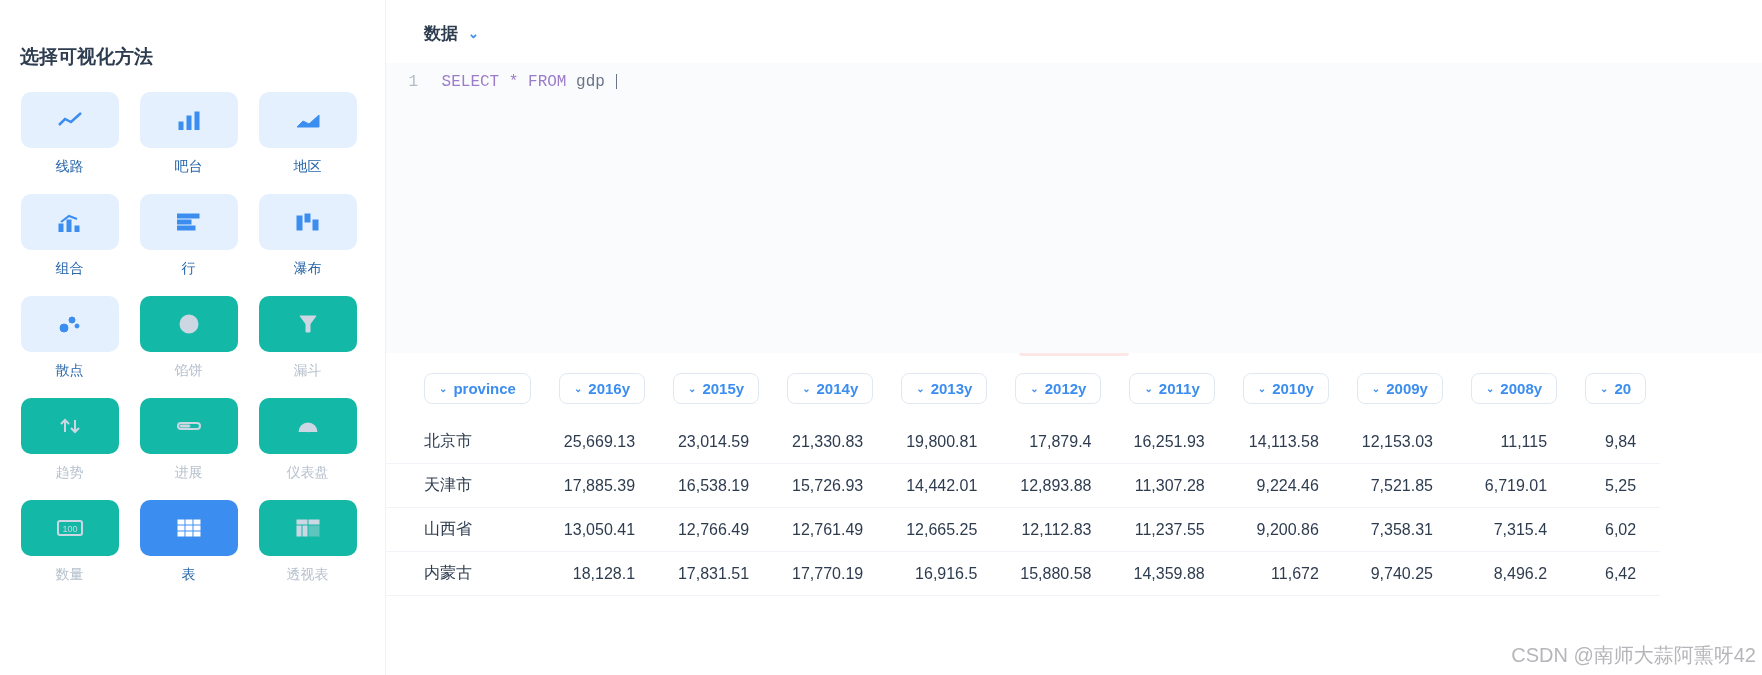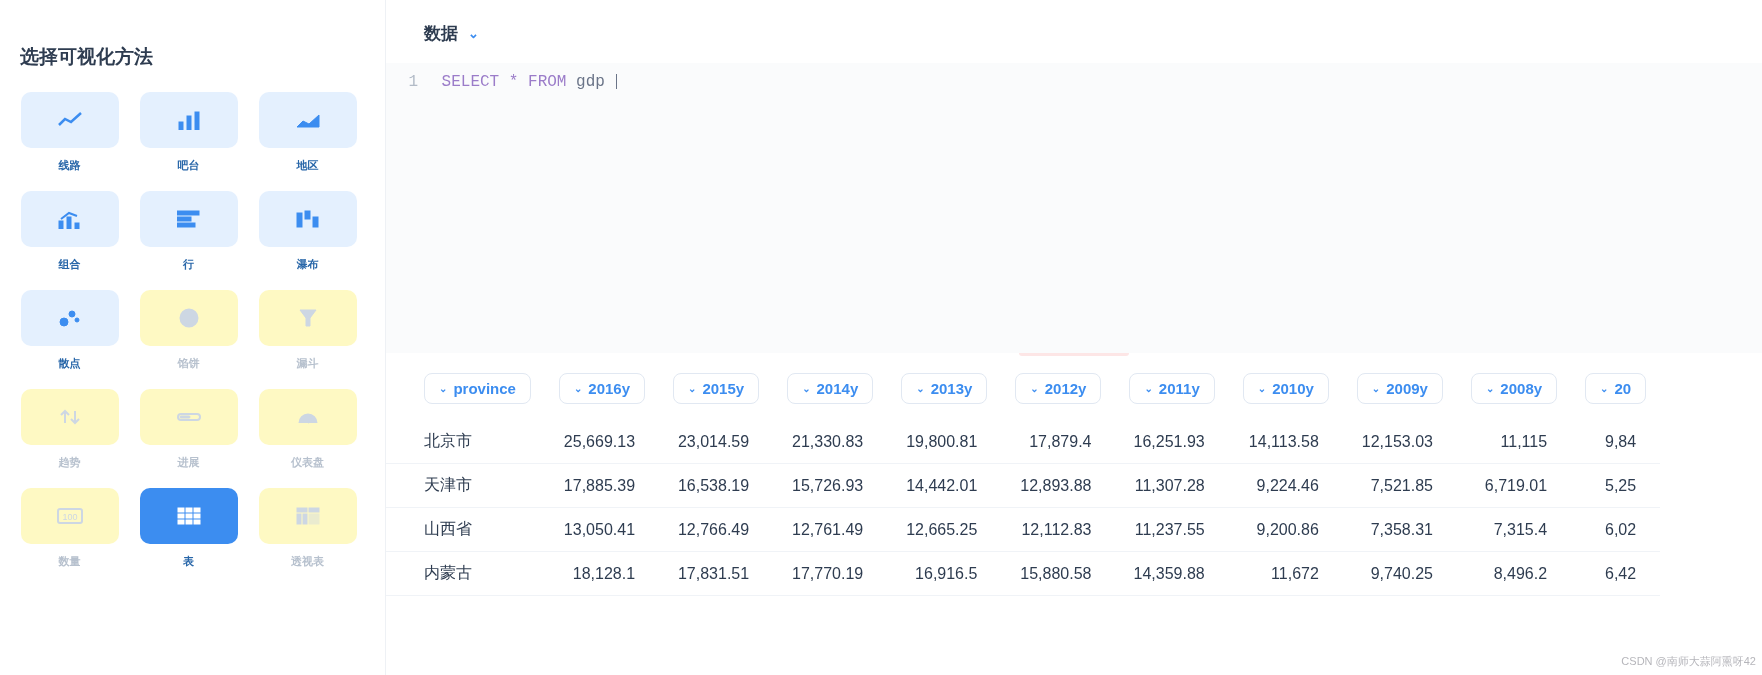--- a/index.html
+++ b/index.html
@@ -7,25 +7,25 @@
 .app { display: flex; width: 1762px; height: 675px; }
 .sidebar { width: 385px; padding: 20px 28px 0 20px; overflow-y: auto; position: relative; margin-top: 24px; }
 .sidebar::-webkit-scrollbar { width: 12px; }
 .sidebar::-webkit-scrollbar-thumb { background: #c3c7cd; border-radius: 6px; }
 .sidebar-title { font-size: 19px; font-weight: 600; color: #2e3c50; margin-bottom: 22px; }
 .viz-grid { display: grid; grid-template-columns: repeat(3, 1fr); gap: 18px 20px; }
 .viz-item { display: flex; flex-direction: column; align-items: center; cursor: pointer; }
 .viz-icon-box { width: 98px; height: 56px; border-radius: 10px; display: flex; align-items: center; justify-content: center; margin-bottom: 10px; }
 .viz-icon-box.enabled { background: #e4f0fe; }
 .viz-icon-box.selected { background: #3c8df0; }
-.viz-icon-box.disabled { background: #fef9c3; }
+.viz-icon-box.disabled { background: #14b8a6; }
 .viz-icon-box.enabled svg { stroke: #3c8df0; fill: #3c8df0; }
 .viz-icon-box.selected svg { stroke: #fff; fill: #fff; }
 .viz-icon-box.disabled svg { stroke: #cdd7e3; fill: #cdd7e3; }
-.viz-label { font-size: 11px; font-weight: 700; text-align: left; }
+.viz-label { font-size: 14px; font-weight: 400; text-align: left; }
 .viz-label.enabled { color: #2967a9; }
 .viz-label.selected { color: #2967a9; }
 .viz-label.disabled { color: #b7c1ce; }
 .main { flex: 1; border-left: 1px solid #eef1f5; display: flex; flex-direction: column; min-width: 0; }
 .main-header { padding: 22px 38px 18px 38px; display: flex; align-items: center; font-size: 17px; font-weight: 600; color: #2e3c50; }
 .main-header .chev { margin-left: 10px; color: #3c8df0; font-size: 13px; }
 .editor { background: #fafbfc; padding: 10px 0 0 0; flex: 0 0 290px; font-family: "Courier New", monospace; font-size: 16px; }
 .gutter { display: inline-block; width: 46px; text-align: right; padding-right: 14px; color: #b2bbc7; }
 .code { color: #6a7488; }
 .code .kw { color: #9b7cc9; }
@@ -33,21 +33,21 @@
 .table-area { flex: 1; overflow: hidden; position: relative; padding-top: 10px; }
 .table-scroll { overflow-x: auto; overflow-y: hidden; height: 100%; }
 .data-table { border-collapse: separate; border-spacing: 0; white-space: nowrap; }
 .data-table th { padding: 10px 14px 16px 14px; text-align: right; font-weight: 400; }
 .data-table th:first-child { text-align: left; padding-left: 38px; }
 .col-pill { display: inline-flex; align-items: center; gap: 6px; border: 1px solid #e1e8f2; border-radius: 8px; padding: 6px 14px; font-size: 15px; font-weight: 600; color: #3c8df0; cursor: pointer; }
 .col-pill .chev { color: #3c8df0; font-size: 10px; }
 .data-table td { padding: 11px 24px 11px 14px; text-align: right; font-size: 16px; color: #2e3c50; border-bottom: 1px solid #f0f3f7; }
 .data-table td:first-child { text-align: left; padding-left: 38px; font-weight: 400; }
 .resize-grip { position: absolute; top: -4px; left: 50%; width: 110px; height: 7px; background: #fde6e6; border-radius: 3px; transform: translateX(-50%); }
-.watermark { position: absolute; right: 6px; bottom: 6px; color: rgba(120,120,130,0.55); font-size: 11px; pointer-events: none; z-index: 10; }
+.watermark { position: absolute; right: 6px; bottom: 6px; color: rgba(120,120,130,0.55); font-size: 20px; pointer-events: none; z-index: 10; }
 </style>
 </head>
 <body>
 
 <div class="app">
   <div class="sidebar">
     <div class="sidebar-title">选择可视化方法</div>
     <div class="viz-grid" id="viz-grid">
         <div class="viz-item">
           <div class="viz-icon-box enabled">

